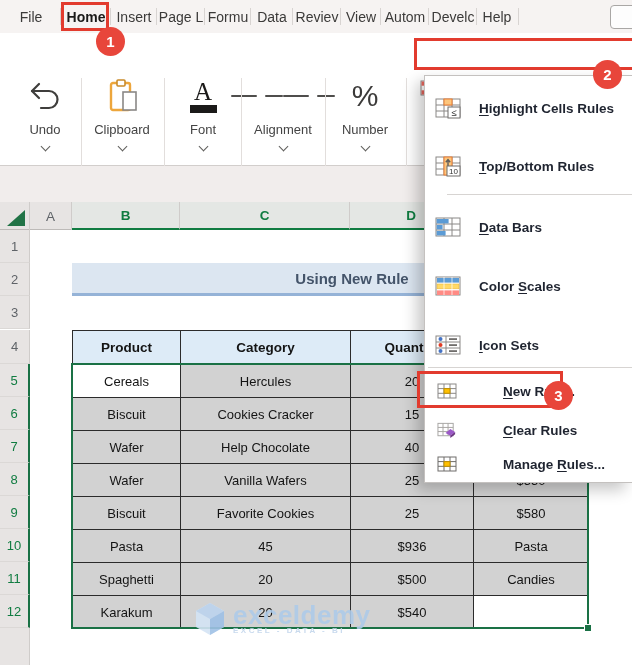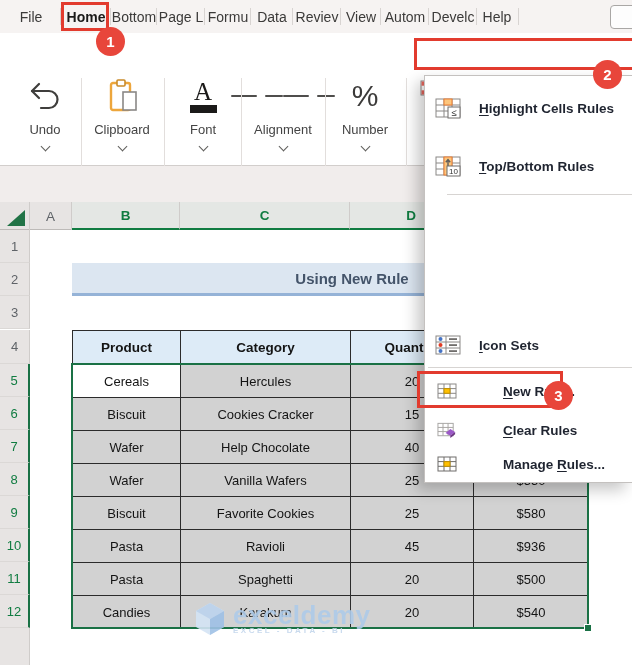--- a/index.html
+++ b/index.html
@@ -102,21 +102,21 @@
            z-index:31; pointer-events:none; }
 </style>
 </head>
 <body>
 
 <div id="app">
 
   <div class="tabbar">
     <div class="tab" style="left:10px;width:42px">File</div>
     <div class="tab active" style="left:62px;width:48px">Home</div>
-    <div class="tab" style="left:112px;width:44px">Bottom</div>
+    <div class="tab" style="left:112px;width:44px">Insert</div>
     <div class="tab" style="left:158px;width:46px">Page L</div>
     <div class="tab" style="left:206px;width:44px">Formu</div>
     <div class="tab" style="left:252px;width:40px">Data</div>
     <div class="tab" style="left:294px;width:46px">Reviev</div>
     <div class="tab" style="left:342px;width:38px">View</div>
     <div class="tab" style="left:382px;width:46px">Autom</div>
     <div class="tab" style="left:430px;width:46px">Develc</div>
     <div class="tab" style="left:478px;width:38px">Help</div>
     <div class="tabsep" style="left:60px"></div>
     <div class="tabsep" style="left:110px"></div>
@@ -270,21 +270,20 @@
       <div class="tc">Vanilla Wafers</div>
       <div class="tc">25</div>
       <div class="tc">$550</div>
 
       <div class="tc">Biscuit</div>
       <div class="tc">Favorite Cookies</div>
       <div class="tc">25</div>
       <div class="tc">$580</div>
 
       <div class="tc">Pasta</div>
-      <div class="tc">Ravioli</div>
       <div class="tc">45</div>
       <div class="tc">$936</div>
 
       <div class="tc">Pasta</div>
       <div class="tc">Spaghetti</div>
       <div class="tc">20</div>
       <div class="tc">$500</div>
 
       <div class="tc">Candies</div>
       <div class="tc">Karakum</div>
@@ -332,21 +331,45 @@
           <path d="M13 10 V4 M10.8 6.2 L13 3.5 L15.2 6.2" stroke="#5f5d5b" stroke-width="1.4" fill="none"></path>
           <rect x="12" y="10" width="13" height="10" fill="#fff" stroke="#6f6d6b"></rect>
           <text x="18.5" y="18" font-size="8" text-anchor="middle" fill="#333">10</text>
         </svg>
       </span>
       <span class="lbl"><span></span><span class="lu">T</span><span>op/Bottom Rules</span></span>
     </div>
 
     <div class="msep" style="top:118px;left:22px;width:186px"></div>
 
-
+    <div class="mi" style="top:133px;height:36px">
+      <span class="ic">
+        <svg width="26" height="21" viewBox="0 0 26 21">
+          <rect x="1" y="1" width="24" height="18" fill="#fff" stroke="#8a8886"></rect>
+          <path d="M1 7 H25 M1 13 H25 M9 1 V19 M17 1 V19" stroke="#8a8886" fill="none"></path>
+          <rect x="1.6" y="2" width="12" height="4.4" fill="#5b9bd5"></rect>
+          <rect x="1.6" y="8" width="6" height="4.4" fill="#5b9bd5"></rect>
+          <rect x="1.6" y="14" width="9" height="4.4" fill="#5b9bd5"></rect>
+        </svg>
+      </span>
+      <span class="lbl"><span></span><span class="lu">D</span><span>ata Bars</span></span>
+    </div>
+
+    <div class="mi" style="top:192px;height:36px">
+      <span class="ic">
+        <svg width="26" height="21" viewBox="0 0 26 21">
+          <rect x="1" y="1" width="24" height="18" fill="#fff" stroke="#8a8886"></rect>
+          <rect x="2" y="2" width="22" height="4.6" fill="#5b9bd5"></rect>
+          <rect x="2" y="8" width="22" height="4.8" fill="#ffd966" stroke="#e8b83c" stroke-width=".6"></rect>
+          <rect x="2" y="14.4" width="22" height="4.6" fill="#ff8b85"></rect>
+          <path d="M9 1 V19 M17 1 V19" stroke="#fff" stroke-width="1.2" opacity=".6"></path>
+        </svg>
+      </span>
+      <span class="lbl"><span>Color </span><span class="lu">S</span><span>cales</span></span>
+    </div>
 
     <div class="mi" style="top:251px;height:36px">
       <span class="ic">
         <svg width="26" height="21" viewBox="0 0 26 21">
           <rect x="1" y="1" width="24" height="18" fill="#fff" stroke="#8a8886"></rect>
           <path d="M1 7 H25 M1 13 H25 M11 1 V19" stroke="#8a8886" fill="none"></path>
           <circle cx="5.5" cy="4" r="2" fill="#4472c4"></circle>
           <circle cx="5.5" cy="10" r="2" fill="#e03b24"></circle>
           <circle cx="5.5" cy="16" r="2" fill="#4472c4"></circle>
           <rect x="14" y="3.2" width="8" height="1.8" fill="#6f6d6b"></rect>

